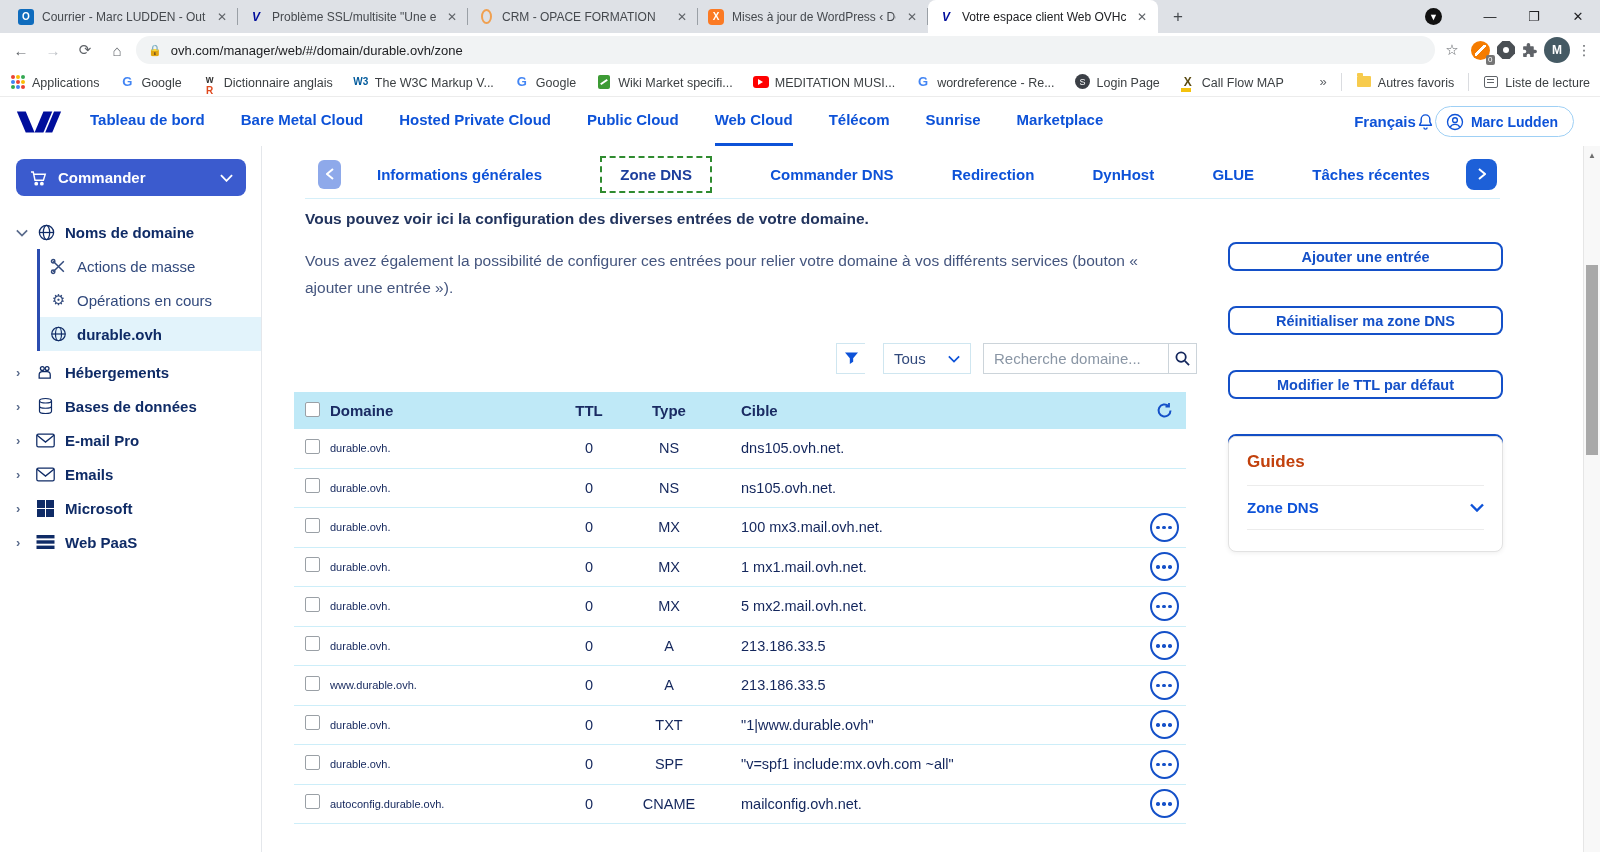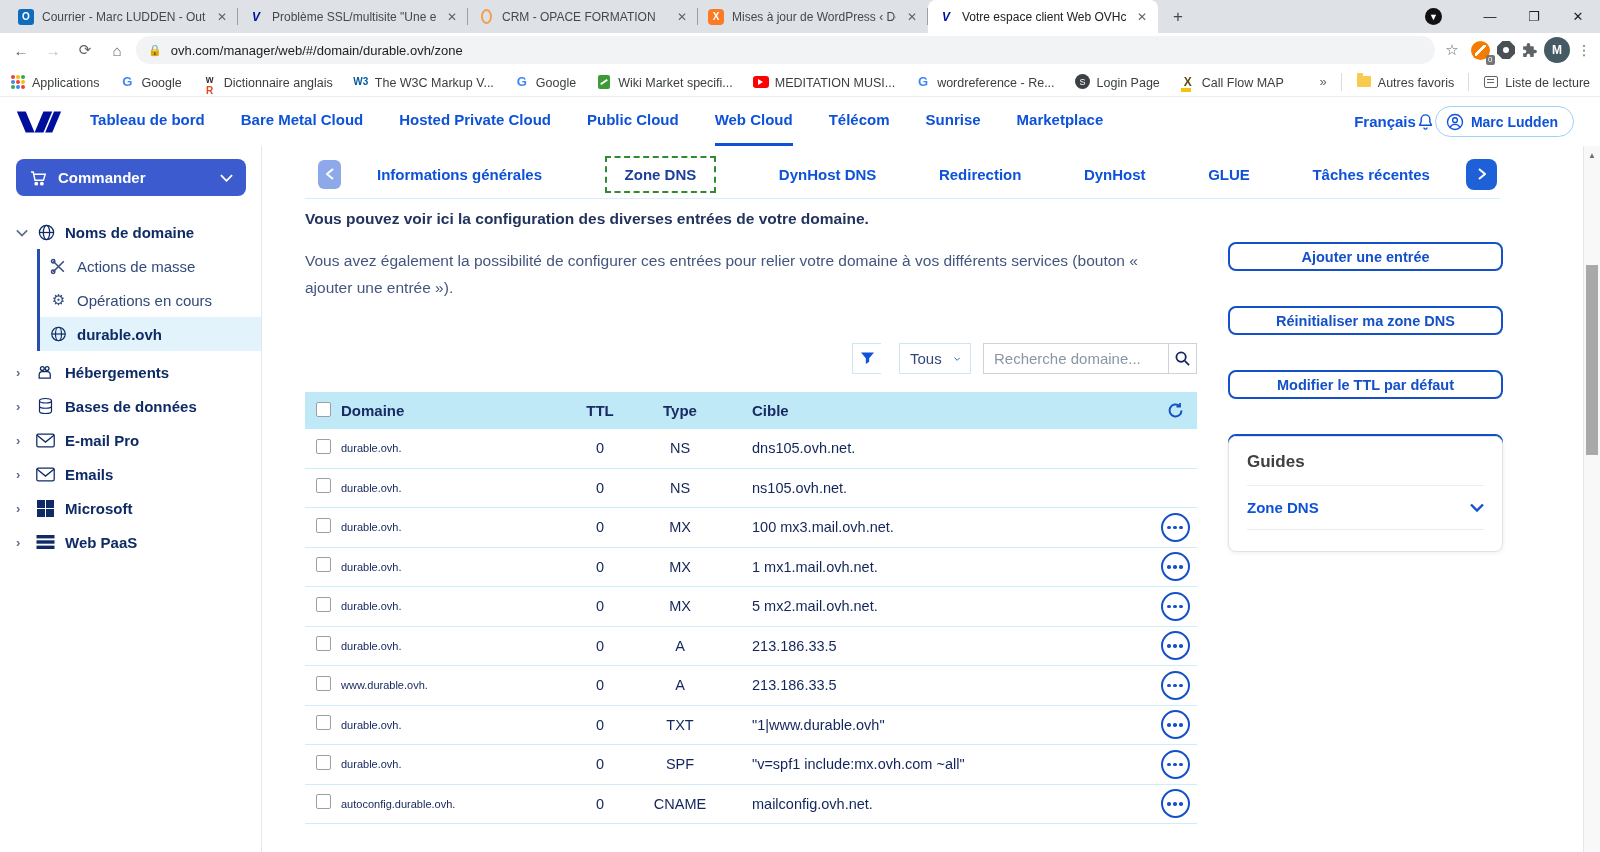--- a/index.html
+++ b/index.html
@@ -110,30 +110,30 @@
   .ptabs { flex:1; display:flex; justify-content:space-between; align-items:center; padding:0 36px; }
   .ptab { font-size:15px; font-weight:bold; color:#0d52d8; cursor:pointer; white-space:nowrap; }
   .ptab.active { color:#1c3e9c; border:2px dashed #2f8b2f; padding:8px 18px; }
   .tabs-underline { position:absolute; top:52px; left:43px; width:1195px; height:1px; background:#d5eff9; }
 
   .intro-title { position:absolute; top:64px; left:43px; font-size:15.5px; font-weight:bold; color:#22345e; }
   .intro-body  { position:absolute; top:101px; left:43px; width:880px; font-size:15.5px; color:#44557e; line-height:27px; }
 
   .filterrow { position:absolute; top:197px; left:43px; width:892px; display:flex; justify-content:flex-end; align-items:center; }
   .funnel-box { width:29px; height:31px; border:1px solid #cfe6f0; border-right:none; display:grid; place-items:center; background:#fff; cursor:pointer; }
-  .tous-select { width:72px; height:31px; border:1px solid #cfe6f0; display:flex; align-items:center; gap:12px;
+  .tous-select { width:88px; height:31px; border:1px solid #cfe6f0; display:flex; align-items:center; gap:12px;
                  padding:0 10px; font-size:15px; color:#31497c; background:#fff; cursor:pointer;margin-left:18px; }
   .tous-select .cv { margin-left:auto; }
   .searchwrap { margin-left:12px; display:flex; }
   .search-input { width:185px; height:31px; border:1px solid #ccd4da; border-right:none; padding:0 10px;
                   font-size:15px; color:#31497c; font-family:inherit; outline:none; }
   .search-input::placeholder { color:#8a96a5; }
   .search-btn { width:29px; height:31px; border:1px solid #ccd4da; background:#fff; display:grid; place-items:center; cursor:pointer; }
 
-  .ztable { position:absolute; top:246px; left:43px; width:892px; }
+  .ztable { position:absolute; top:246px; left:32px; width:892px; }
   .thead, .trow { display:grid; grid-template-columns:36px 224px 70px 90px 1fr 44px; align-items:center; }
   .thead { height:37px; background:#bfe9f7; font-size:15px; font-weight:bold; color:#1a2b63; }
   .trow { height:39.5px; border-bottom:1px solid #cdeef9; position:relative; }
   .c-cb { justify-self:center; }
   .cb { width:15px; height:15px; border:1.5px solid #9aa0a6; border-radius:2px; background:#fff; display:inline-block; cursor:pointer; }
   .c-ttl, .c-type { text-align:center; }
   .c-target { padding-left:27px; }
   .cell { font-size:14.5px; color:#13265c; }
   .c-dom { font-size:11px; }
   .c-menu { justify-self:center; }
@@ -141,21 +141,21 @@
           align-items:center; justify-content:center; gap:2.5px; cursor:pointer; }
   .dots i { width:3.5px; height:3.5px; border-radius:50%; background:#1450c8; }
   .refresh-ic { cursor:pointer; }
 
   .actions { position:absolute; top:68px; left:966px; width:275px; display:flex; flex-direction:column; gap:7px; }
   .act-btn { height:29px; border:2px solid #1450c8; border-radius:8px; background:#fff; color:#1450c8;
              font-size:14.5px; font-weight:bold; cursor:pointer; font-family:inherit;margin-top:28px; }
 
   .guides { position:absolute; top:290px; left:966px; width:275px; border:1px solid #e2e2e2; border-radius:8px;
             box-shadow:0 1px 5px rgba(0,0,0,.07); padding:15px 18px 8px; background:#fff; }
-  .guides-title { font-size:17px; font-weight:bold; color:#404040; }
+  .guides-title { font-size:17px; font-weight:bold; color:#c2410c; }
   .guides hr { border:none; border-top:1px solid #ececec; margin:13px 0; }
   .guide-link { display:flex; align-items:center; justify-content:space-between; color:#0d52d8; font-size:15px;
                 font-weight:bold; cursor:pointer; }
 
   
   .page-scrollbar { width:17px; flex:none; background:#f8f8f8; border-left:1px solid #e6e6e6; position:relative; }
   .sb-arrow { position:absolute; top:5px; left:0; width:100%; text-align:center; font-size:8px; color:#6f6f6f; cursor:pointer; }
   .sb-thumb { position:absolute; top:119px; left:2px; right:2px; height:190px; background:#a9a9a9; cursor:pointer; }
 
   svg { display:block; }
@@ -453,21 +453,21 @@
   <div class="main">
     <div class="tabrow">
       <button class="tab-scroll-l">
         <svg width="8" height="12" viewBox="0 0 8 12" fill="none" stroke="#fff" stroke-width="2">
             <path d="M7 1L1 6l6 5"></path>
           </svg>
       </button>
       <div class="ptabs">
         <span class="ptab">Informations générales</span>
         <span class="ptab active">Zone DNS</span>
-        <span class="ptab">DynHost DNS</span>
+        <span class="ptab">Commander DNS</span>
         <span class="ptab">Redirection</span>
         <span class="ptab">DynHost</span>
         <span class="ptab">GLUE</span>
         <span class="ptab">Tâches récentes</span>
       </div>
       <button class="tab-scroll-r">
         <svg width="8" height="12" viewBox="0 0 8 12" fill="none" stroke="#fff" stroke-width="2">
             <path d="M1 1l6 5-6 5"></path>
           </svg>
       </button>

